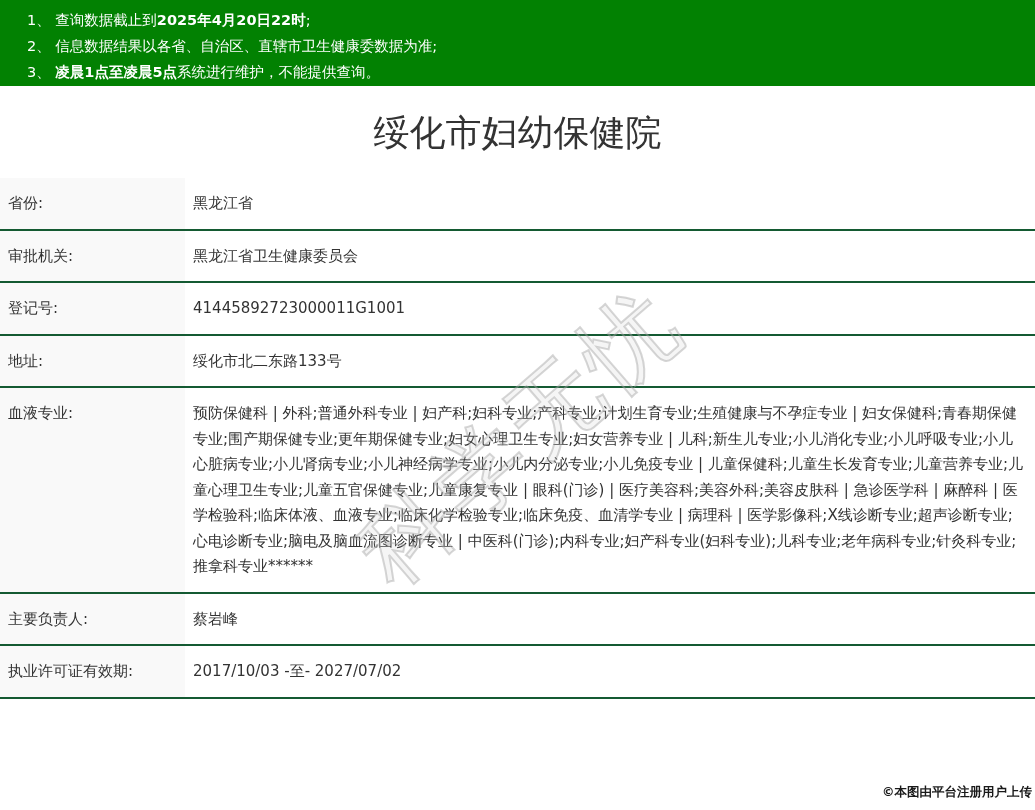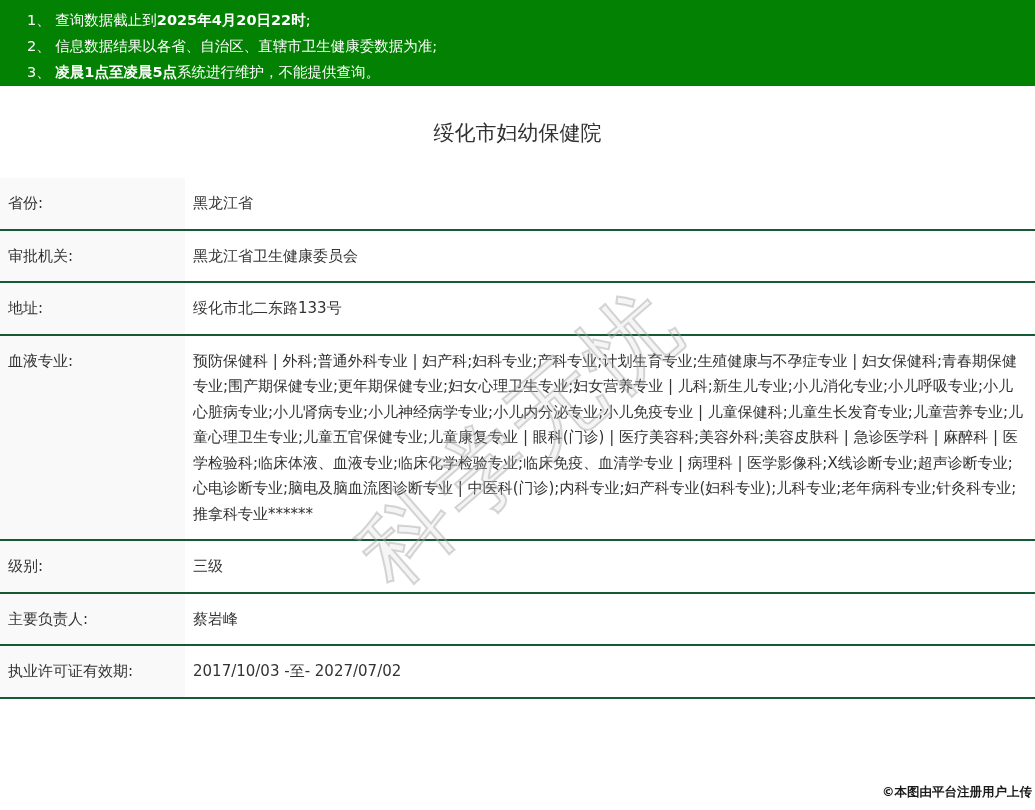--- a/index.html
+++ b/index.html
@@ -21,21 +21,21 @@
   }
   .banner-line {
     line-height: 26px;
     white-space: nowrap;
   }
   .banner-line b { font-weight: 700; }
   
   .page-title {
     margin-top: 26px;
     text-align: center;
-    font-size: 21px;
+    font-size: 36px;
     font-weight: 400;
     color: #333333;
     line-height: 42px;
   }
   
   table.info {
     width: 100%;
     border-collapse: collapse;
     margin-top: 24px;
     table-layout: fixed;
@@ -101,30 +101,30 @@
   <tbody>
     <tr>
       <td class="label">省份:</td>
       <td class="value">黑龙江省</td>
     </tr>
     <tr>
       <td class="label">审批机关:</td>
       <td class="value">黑龙江省卫生健康委员会</td>
     </tr>
     <tr>
+      <td class="label">登记号:</td>
+      <td class="value">41445892723000011G1001</td>
+    </tr>
+    <tr>
       <td class="label">地址:</td>
       <td class="value">绥化市北二东路133号</td>
     </tr>
     <tr>
       <td class="label">血液专业:</td>
       <td class="value">预防保健科 | 外科;普通外科专业 | 妇产科;妇科专业;产科专业;计划生育专业;生殖健康与不孕症专业 | 妇女保健科;青春期保健专业;围产期保健专业;更年期保健专业;妇女心理卫生专业;妇女营养专业 | 儿科;新生儿专业;小儿消化专业;小儿呼吸专业;小儿心脏病专业;小儿肾病专业;小儿神经病学专业;小儿内分泌专业;小儿免疫专业 | 儿童保健科;儿童生长发育专业;儿童营养专业;儿童心理卫生专业;儿童五官保健专业;儿童康复专业 | 眼科(门诊) | 医疗美容科;美容外科;美容皮肤科 | 急诊医学科 | 麻醉科 | 医学检验科;临床体液、血液专业;临床化学检验专业;临床免疫、血清学专业 | 病理科 | 医学影像科;X线诊断专业;超声诊断专业;心电诊断专业;脑电及脑血流图诊断专业 | 中医科(门诊);内科专业;妇产科专业(妇科专业);儿科专业;老年病科专业;针灸科专业;推拿科专业******</td>
-    </tr>
-    <tr>
-      <td class="label">级别:</td>
-      <td class="value">三级</td>
     </tr>
     <tr>
       <td class="label">主要负责人:</td>
       <td class="value">蔡岩峰</td>
     </tr>
     <tr>
       <td class="label">执业许可证有效期:</td>
       <td class="value">2017/10/03 -至- 2027/07/02</td>
     </tr>
   </tbody>

